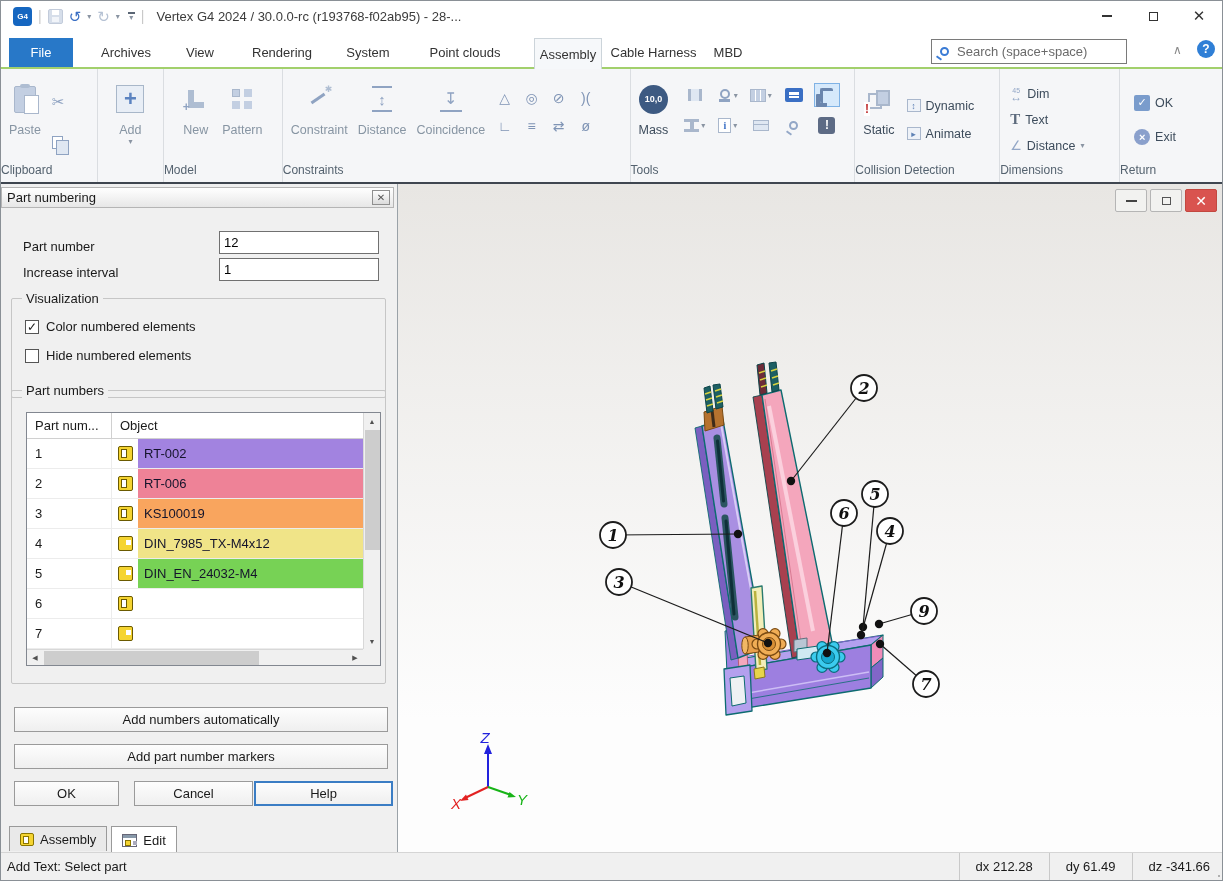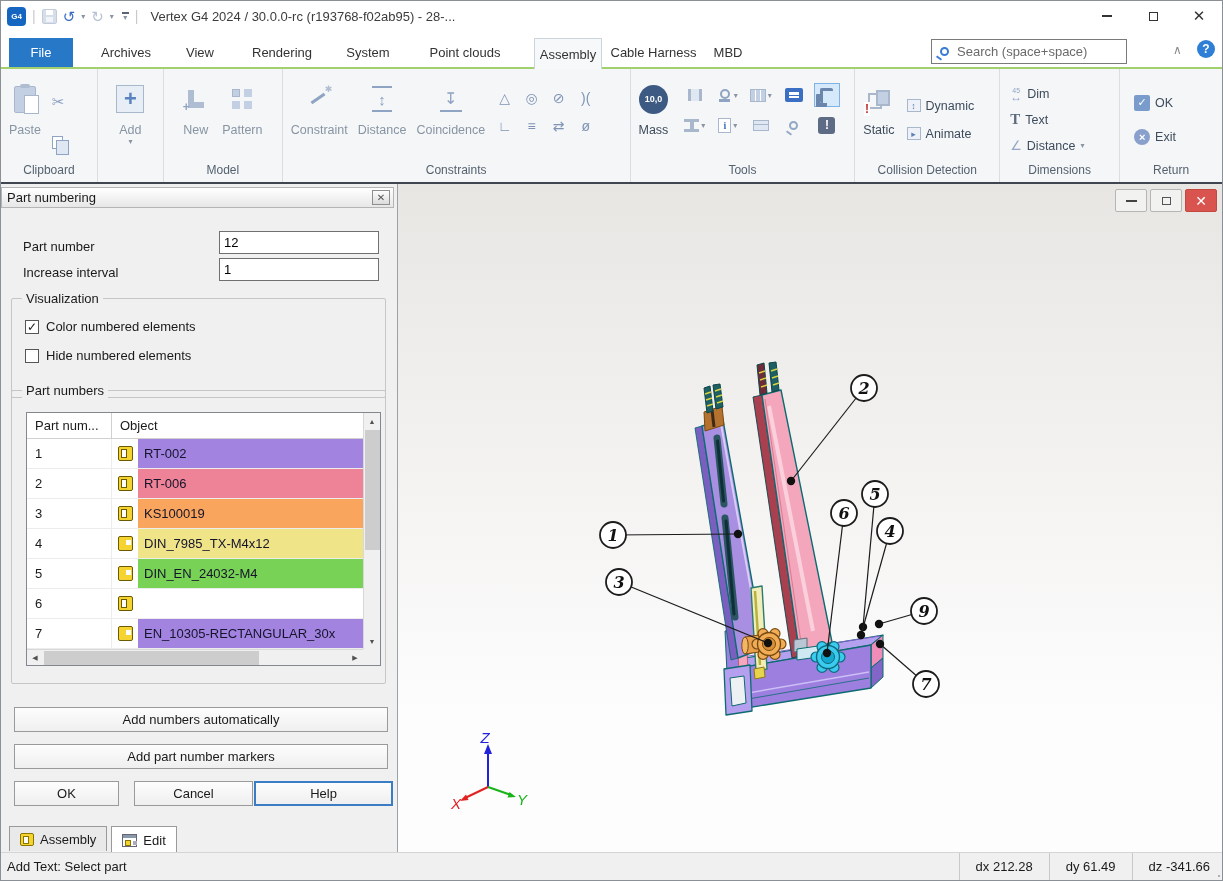--- a/index.html
+++ b/index.html
@@ -2,21 +2,21 @@
 <html><head>
 <meta charset="utf-8">
 <style>
   * { margin:0; padding:0; box-sizing:border-box; }
   body { background:#c9c9c9; font-family:"Liberation Sans", sans-serif; }
   .app { position:relative; width:1223px; height:881px; background:#fff; overflow:hidden;
          border:1px solid #8a9096; font-family:"Liberation Sans", sans-serif; }
 
   
   .titlebar { position:absolute; left:0; top:0; width:100%; height:30px; background:#fff;
-              display:flex; align-items:center; padding-left:6px; gap:6px; z-index:2; }
+              display:flex; align-items:center; padding-left:12px; gap:6px; z-index:2; }
   .logo { width:19px; height:19px; border-radius:4px; background:#1566c0; color:#fff;
           font-size:8px; font-weight:bold; display:flex; align-items:center; justify-content:center; }
   .qat-sep { color:#c9c9c9; font-size:14px; }
   .floppy { width:15px; height:15px; background:#cdd7e6; border:1px solid #b3bfd2; border-radius:2px; position:relative; opacity:.8; }
   .floppy::before { content:""; position:absolute; left:3px; top:0; width:7px; height:5px; background:#fff; }
   .floppy::after { content:""; position:absolute; left:3px; bottom:1px; width:7px; height:5px; background:#eef2f8; }
   .undo { color:#3a6fc4; font-size:15px; line-height:15px; }
   .redo { color:#b6c2d4; font-size:15px; line-height:15px; }
   .dd { color:#8a94a2; font-size:8px; }
   .qat-custom { display:inline-flex; flex-direction:column; align-items:center; line-height:5px; margin-left:2px; }
@@ -46,21 +46,21 @@
   .search-input::placeholder { color:#6a6a6a; }
   .chevron-up { position:absolute; left:1172px; top:12px; color:#8a8a8a; font-size:12px; }
   .help-btn { position:absolute; left:1196px; top:9px; width:18px; height:18px; border-radius:50%; background:#2f7fd6;
               color:#fff; font-size:12px; font-weight:bold; display:flex; align-items:center; justify-content:center; }
 
   
   .ribbon { position:absolute; left:0; top:68px; width:100%; height:115px; background:#f5f6f8;
             border-bottom:2px solid #3f4650; display:flex; }
   .rg { height:100%; border-right:1px solid #dadde1; display:flex; flex-direction:column; padding-top:5px; }
   .rg-items { flex:1; display:flex; padding:2px 4px 0 4px; }
-  .rg-label { height:19px; text-align:center; font-size:12px; color:#54626f; }
+  .rg-label { height:19px; text-align:left; font-size:12px; color:#54626f; }
   .bigbtn { display:flex; flex-direction:column; align-items:center; justify-content:flex-start; padding:2px 4px; }
   .bigbtn .icon-area { height:42px; display:flex; align-items:center; justify-content:center; }
   .bigbtn .blabel { font-size:12.5px; color:#8795a3; margin-top:3px; white-space:nowrap; }
   .bigbtn .blabel.on { color:#3d4c5c; }
   .mini { width:26px; height:24px; display:flex; align-items:center; justify-content:center;
           color:#8fa3c2; font-size:15px; }
 
   
   .ic-paste { width:22px; height:27px; background:#c3cfe2; border:1px solid #a9b7cc; border-radius:2px; position:relative; }
   .ic-paste::before { content:""; position:absolute; left:5px; top:-3px; width:10px; height:4px; background:#aebdd2; border-radius:2px; }
@@ -533,23 +533,20 @@
           <div class="trow">
             <div class="tcell num">6</div>
             <div class="tcell obj">
               <span class="picon model"></span>
             </div>
           </div>
           <div class="trow">
             <div class="tcell num">7</div>
             <div class="tcell obj">
               <span class="picon part"></span>
-              <span class="band" style="background:#a283e0">
-                <span class="band-text">EN_10305-RECTANGULAR_30x</span>
-              </span>
             </div>
           </div>
         </div>
       <div class="vscroll">
         <div class="arr">▲</div>
         <div class="vthumb"></div>
         <div class="arr down">▼</div>
       </div>
       <div class="hscroll">
         <div class="arr">◀</div>

